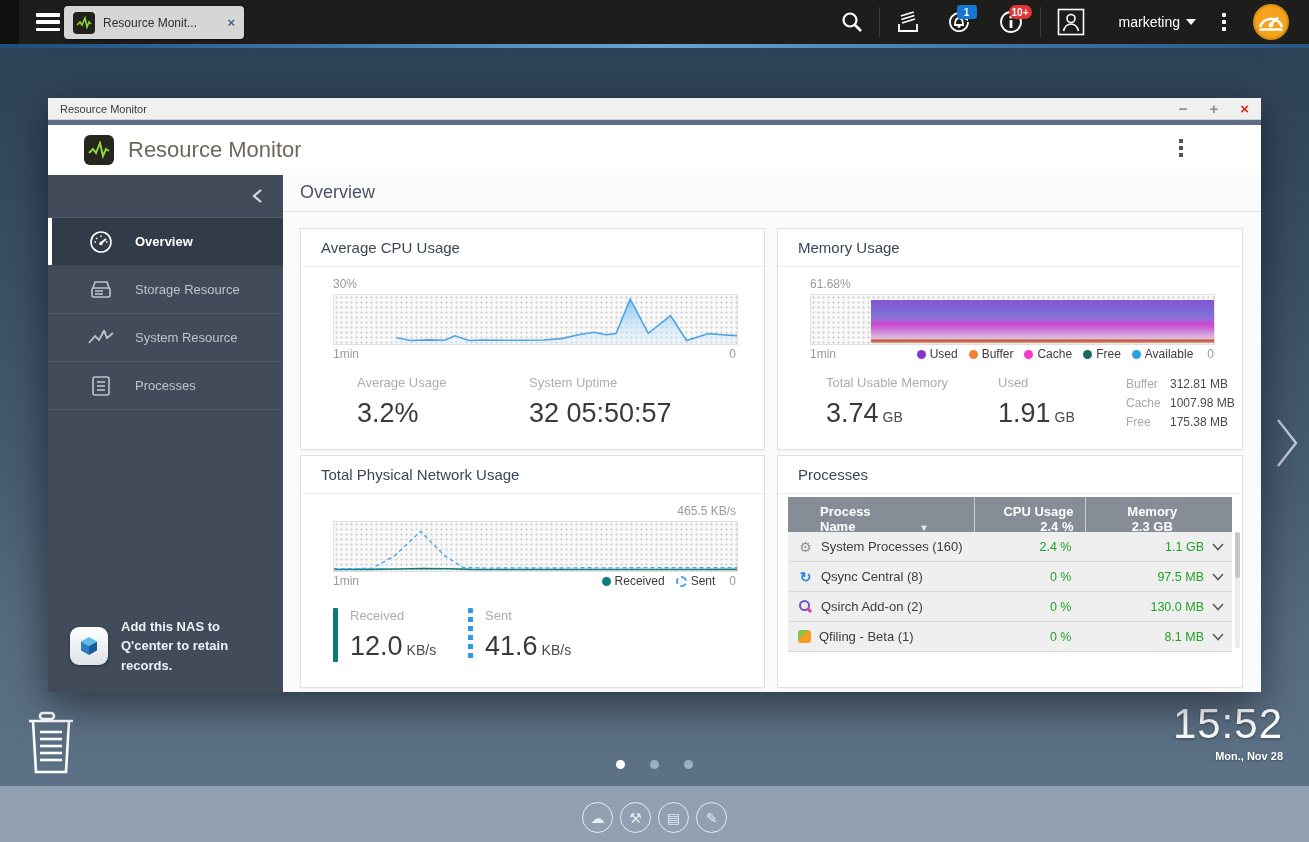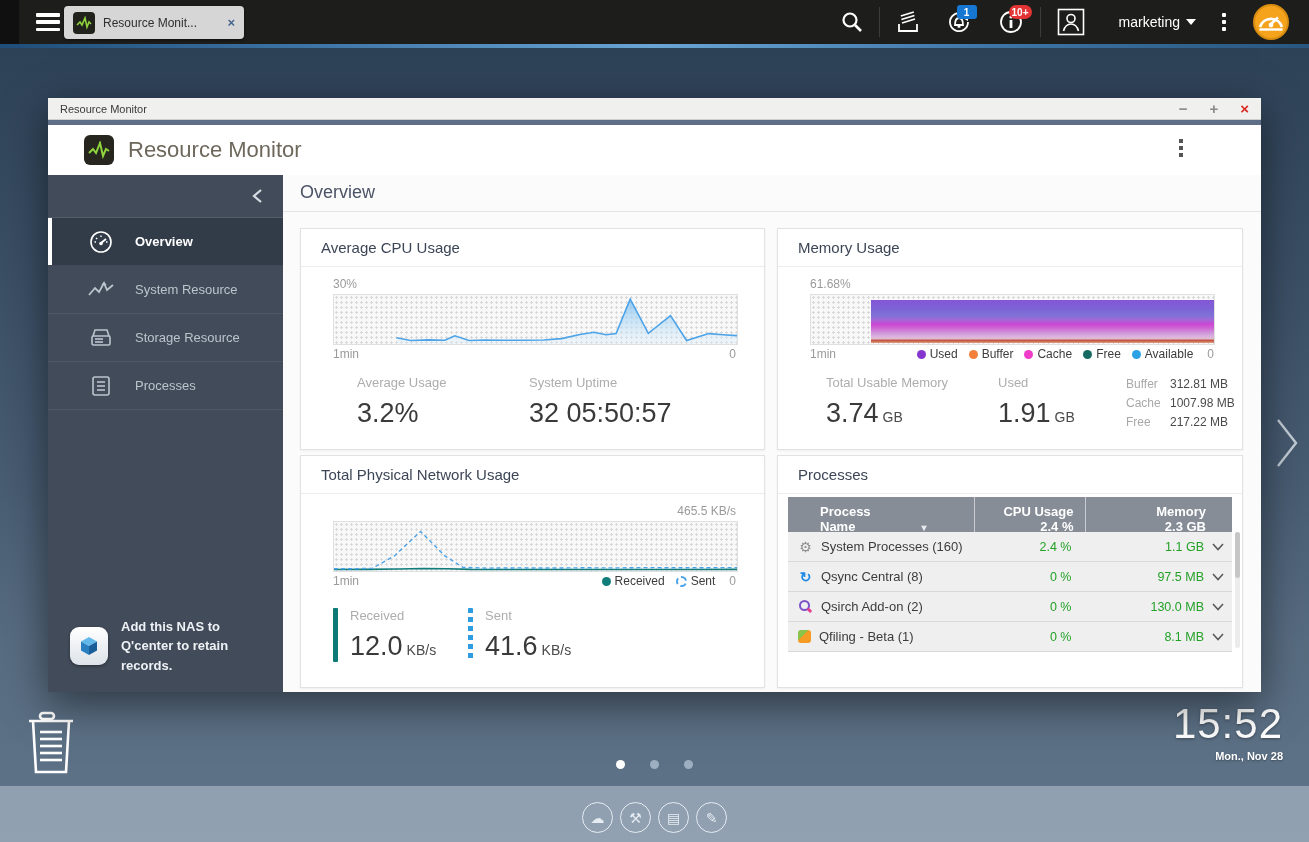--- a/index.html
+++ b/index.html
@@ -113,21 +113,21 @@
   .net-bar{width:5px;margin-right:12px;border-radius:1px;}
   .net-bar.solid{background:#0e7a78;}
   .net-bar.dotted{background:repeating-linear-gradient(#2d9ce0 0 5px,transparent 5px 9px);}
 
   
   .proc-table{position:absolute;left:10px;right:10px;top:41px;}
   .proc-head{display:flex;background:#878d97;color:#fff;font-size:13px;font-weight:bold;}
   .ph-col{padding:7px 12px 6px;display:flex;flex-direction:column;justify-content:space-between;height:35px;}
   .ph-name{width:42%;box-sizing:border-box;padding-left:32px;}
   .ph-cpu{width:25%;box-sizing:border-box;text-align:right;border-left:1px solid rgba(255,255,255,.55);}
-  .ph-mem{width:33%;box-sizing:border-box;text-align:right;border-left:1px solid rgba(255,255,255,.55);padding-right:26px;}
+  .ph-mem{width:33%;box-sizing:border-box;text-align:center;border-left:1px solid rgba(255,255,255,.55);padding-right:26px;}
   .ph-sub{font-weight:bold;}
   .sort-caret{font-size:10px;margin-left:66px;color:#e8eaee;}
   .proc-rows{position:relative;}
   .proc-row{display:flex;align-items:center;height:29px;background:#efefef;border-bottom:1px solid #d9d9d9;font-size:13px;color:#3c3c3c;cursor:pointer;}
   .pr-name{width:42%;box-sizing:border-box;padding-left:10px;display:flex;align-items:center;gap:8px;white-space:nowrap;overflow:hidden;}
   .pr-cpu{width:25%;box-sizing:border-box;text-align:right;padding-right:14px;font-size:12.5px;}
   .pr-mem{width:33%;box-sizing:border-box;text-align:right;padding-right:8px;font-size:12.5px;display:flex;align-items:center;justify-content:flex-end;gap:8px;}
   .proc-icon{width:15px;height:15px;flex:none;display:flex;align-items:center;justify-content:center;font-size:14px;line-height:1;position:relative;}
   .icon-gear{color:#8f8f8f;}
   .icon-sync{color:#1e88e5;font-weight:bold;}
@@ -318,40 +318,40 @@
               <line x1="7" y1="8" x2="8.2" y2="9" stroke="#fff" stroke-width="1.4"></line>
               <line x1="12" y1="5.5" x2="12" y2="7" stroke="#fff" stroke-width="1.4"></line>
               <line x1="18.5" y1="12" x2="17" y2="12" stroke="#fff" stroke-width="1.4"></line>
             </svg>
           </span>
           <span>Overview</span>
         </div>
 
         <div class="side-item">
           <span class="side-icon">
-            <svg width="26" height="20" viewBox="0 0 26 20">
-                <polyline points="1,15 7,8 11,12 16,3 19,10 25,5" fill="none" stroke="#bcc4cd" stroke-width="1.8"></polyline>
-                <polyline points="14,5 16,3 18,5" fill="none" stroke="#bcc4cd" stroke-width="1.4"></polyline>
-              </svg>
-          </span>
-          <span>System Resource</span>
-        </div>
-
-        <div class="side-item">
-          <span class="side-icon">
             <svg width="24" height="20" viewBox="0 0 24 20">
               <g fill="none" stroke="#bcc4cd" stroke-width="1.6">
                 <path d="M4 8 L6 2 L18 2 L20 8"></path>
                 <rect x="3" y="8" width="18" height="9" rx="1.5"></rect>
                 <line x1="6" y1="11" x2="14" y2="11"></line>
                 <line x1="6" y1="14" x2="14" y2="14"></line>
               </g>
             </svg>
           </span>
           <span>Storage Resource</span>
+        </div>
+
+        <div class="side-item">
+          <span class="side-icon">
+            <svg width="26" height="20" viewBox="0 0 26 20">
+                <polyline points="1,15 7,8 11,12 16,3 19,10 25,5" fill="none" stroke="#bcc4cd" stroke-width="1.8"></polyline>
+                <polyline points="14,5 16,3 18,5" fill="none" stroke="#bcc4cd" stroke-width="1.4"></polyline>
+              </svg>
+          </span>
+          <span>System Resource</span>
         </div>
 
         <div class="side-item">
           <span class="side-icon">
             <svg width="20" height="22" viewBox="0 0 20 22">
               <g fill="none" stroke="#bcc4cd" stroke-width="1.6">
                 <rect x="2" y="2" width="16" height="18" rx="2"></rect>
                 <line x1="6" y1="7" x2="14" y2="7"></line>
                 <line x1="6" y1="11" x2="14" y2="11"></line>
                 <line x1="6" y1="15" x2="14" y2="15"></line>
@@ -453,21 +453,21 @@
               <div class="drow">
                   <span class="dlabel">Buffer</span>
                   <span class="dvalue">312.81 MB</span>
                 </div>
               <div class="drow">
                   <span class="dlabel">Cache</span>
                   <span class="dvalue">1007.98 MB</span>
                 </div>
               <div class="drow">
                   <span class="dlabel">Free</span>
-                  <span class="dvalue">217.22 MB</span>
+                  <span class="dvalue">175.38 MB</span>
                 </div>
             </div>
           </div>
         </div>
 
         <div class="panel panel-net">
           <div class="panel-header">Total Physical Network Usage</div>
           <div class="chart-ymax right">465.5 KB/s</div>
           <div class="chart-box">
             <svg width="403" height="49">

